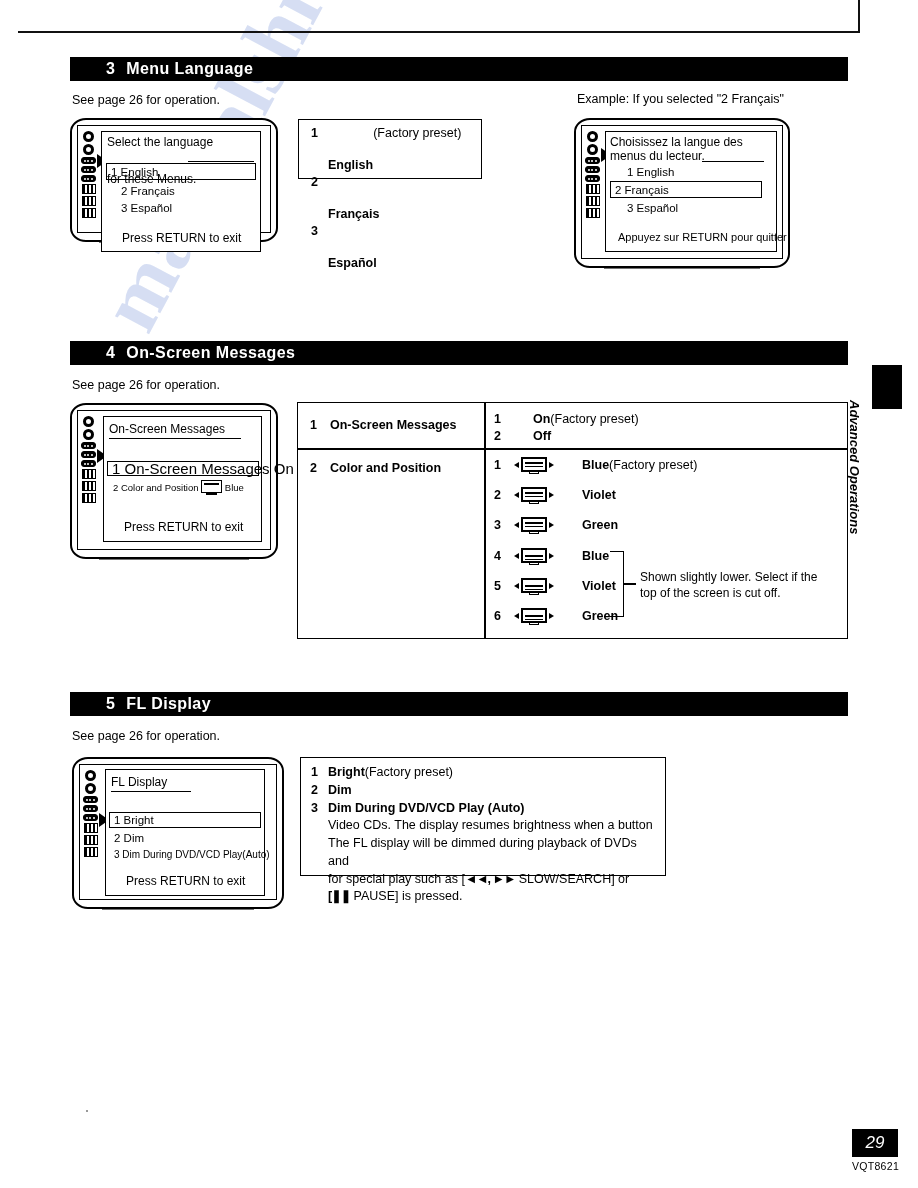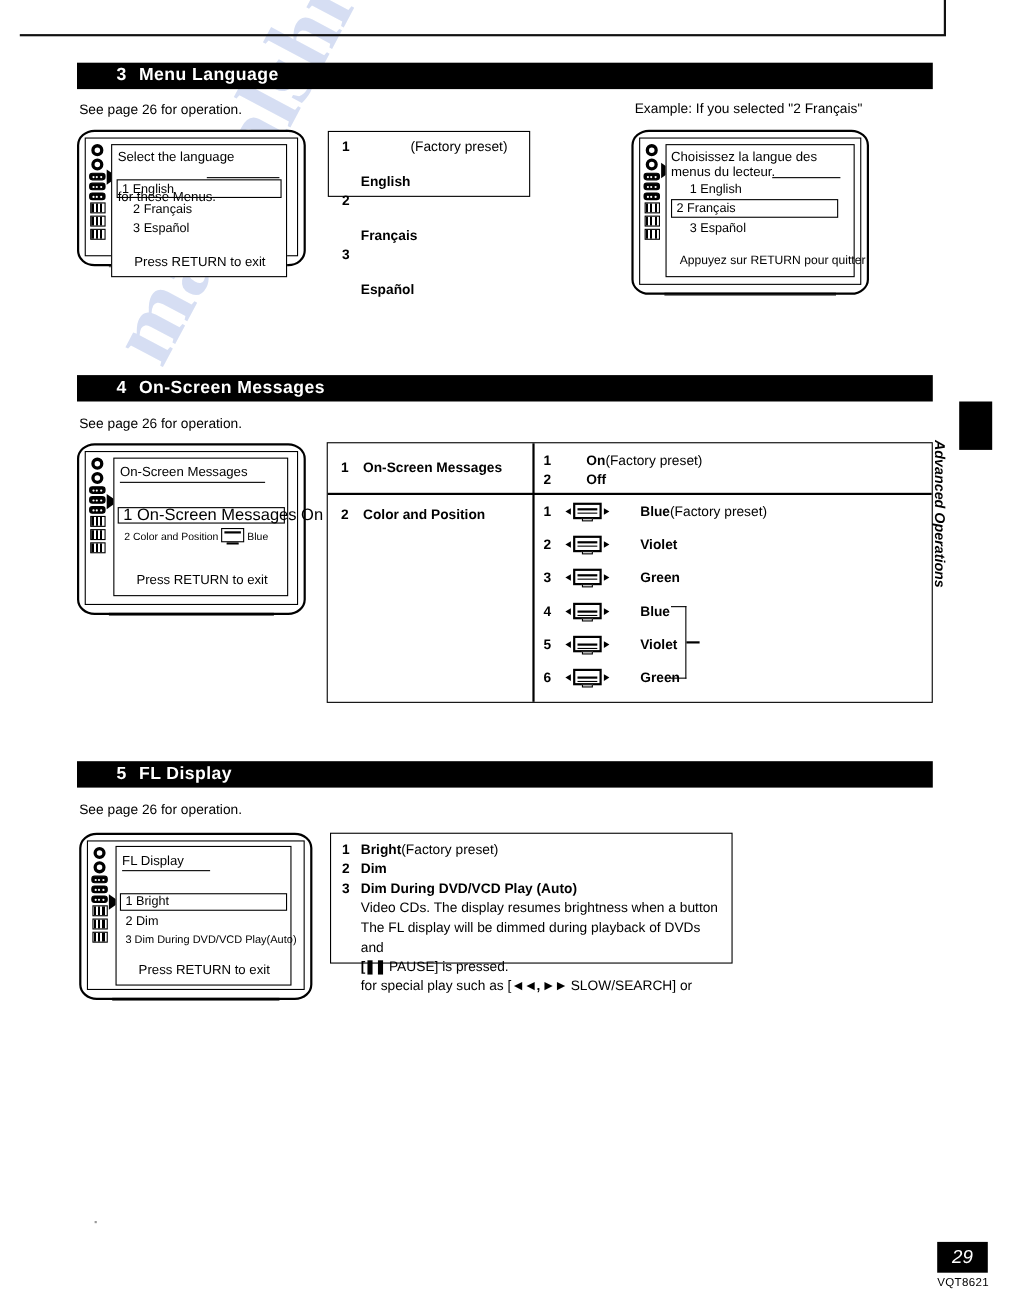--- a/index.html
+++ b/index.html
@@ -394,20 +394,24 @@
             <span class="bandLow2"></span>
             <span class="stand"></span>
           </span>
           <span class="arrR"></span>
       </span>
       <span class="nm">Green</span>
     </div>
 
     <div class="bracket" style="left:312px;top:148px;width:14px;height:66px;"></div>
     <div class="bracket-stem" style="left:326px;top:180px;width:12px;"></div>
+    <div class="note" style="left:342px;top:166px;width:195px;">
+      <div>Shown slightly lower. Select if the</div>
+      <div>top of the screen is cut off.</div>
+    </div>
   </div>
 
   <div class="sec-bar" style="top:692px;">
     <span class="num">5</span>
     <span>FL Display</span>
   </div>
   <div class="sec-note" style="top:729px;">See page 26 for operation.</div>
 
   <div class="tv" style="left:72px;top:757px;width:212px;height:152px;">
     <div class="tv-outer"></div>
@@ -462,24 +466,24 @@
         <span class="n">2</span>
         <b>Dim</b>
       </div>
       <div class="row">
         <span class="n">3</span>
         <b>Dim During DVD/VCD Play (Auto)</b>
       </div>
       <div class="body">Video CDs. The display resumes brightness when a button</div>
       <div class="body">The FL display will be dimmed during playback of DVDs and</div>
       <div class="body">
+        <span>for special play such as [</span><span class="glyph">◄◄, ►►</span><span> SLOW/SEARCH] or</span>
+      </div>
+      <div class="body">
         <span class="glyph">[❚❚</span><span> PAUSE] is pressed.</span>
-      </div>
-      <div class="body">
-        <span>for special play such as [</span><span class="glyph">◄◄, ►►</span><span> SLOW/SEARCH] or</span>
       </div>
     </div>
   </div>
 
   <div class="side-tab"></div>
   <div class="side-label">Advanced Operations</div>
 
   <div class="pgnum">29</div>
   <div class="pgcode">VQT8621</div>
 

